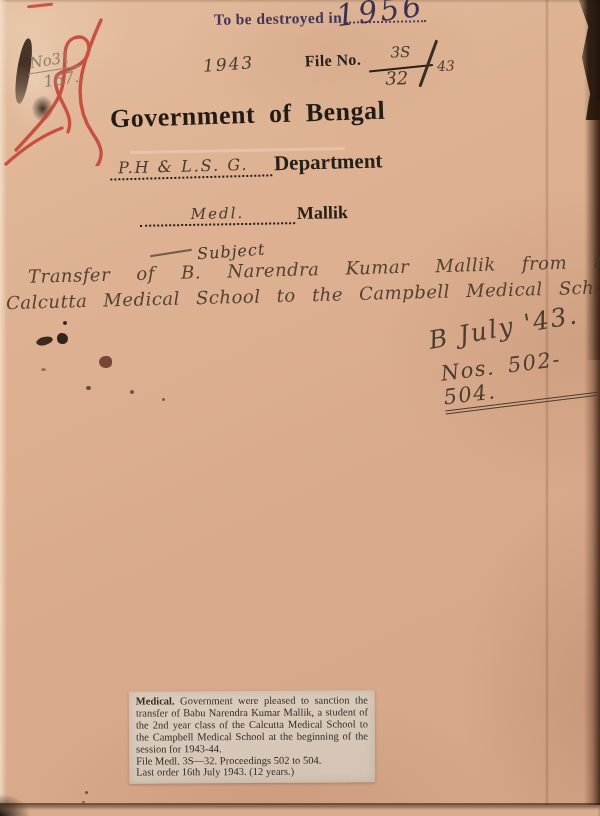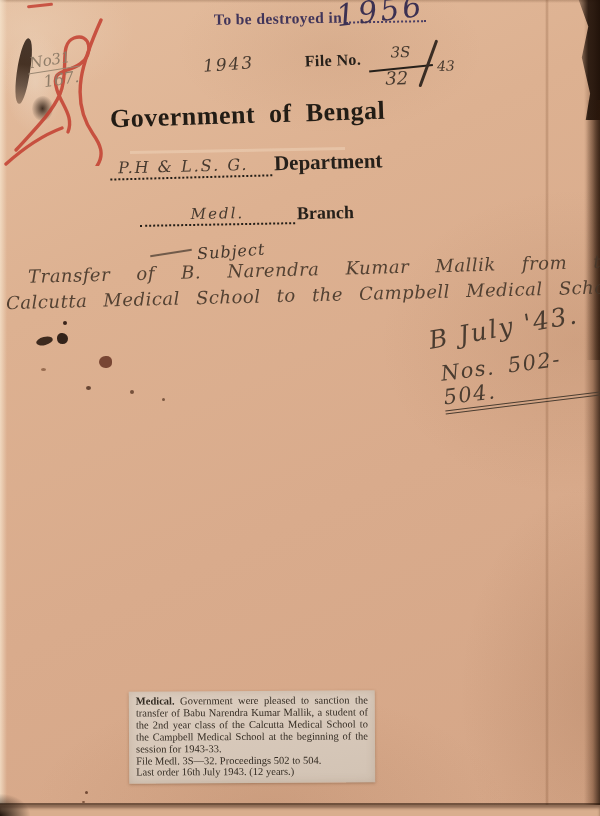--- a/index.html
+++ b/index.html
@@ -143,35 +143,35 @@
 
   <div class="abs print title">Government of Bengal</div>
 
   <div class="abs dept-row">
     <span class="hand dept-value">P.H &amp; L.S. G.</span>
     <span class="print dept-label">Department</span>
   </div>
 
   <div class="abs branch-row">
     <span class="hand branch-value">Medl.</span>
-    <span class="print branch-label">Branch</span>
+    <span class="print branch-label">Mallik</span>
   </div>
 
   <div class="abs subject-dash"></div>
   <div class="abs hand subject-label">Subject</div>
   <div class="abs hand subject-l1">Transfer of B. Narendra Kumar Mallik from the</div>
   <div class="abs hand subject-l2">Calcutta Medical School to the Campbell Medical School.</div>
 
   <div class="abs hand date-note">B July '43.</div>
   <div class="abs hand nos-note">Nos. 502-504.</div>
 
   <div class="abs clipping">
     <div class="clip-body">
       <span class="clip-lead">Medical.</span>
-      <span>Government were pleased to sanction the transfer of Babu Narendra Kumar Mallik, a student of the 2nd year class of the Calcutta Medical School to the Campbell Medical School at the beginning of the session for 1943-33.</span>
+      <span>Government were pleased to sanction the transfer of Babu Narendra Kumar Mallik, a student of the 2nd year class of the Calcutta Medical School to the Campbell Medical School at the beginning of the session for 1943-44.</span>
     </div>
     <div class="clip-file">File Medl. 3S—32.  Proceedings 502 to 504.</div>
     <div class="clip-last">Last order 16th July 1943.  (12 years.)</div>
   </div>
 
   <div class="abs shadow-br"></div>
   <div class="abs under-page"></div>
   <div class="abs bottom-line"></div>
   <div class="abs curl-bl"></div>
 

